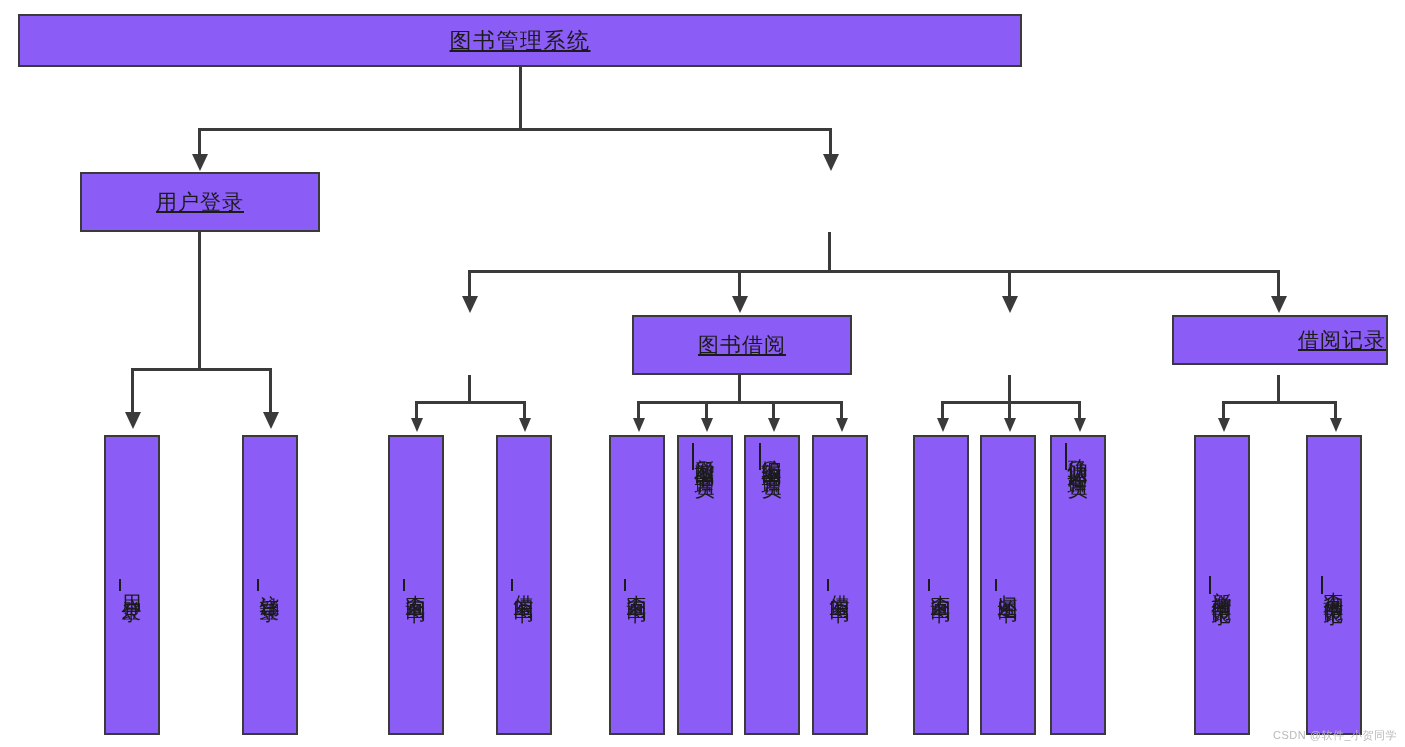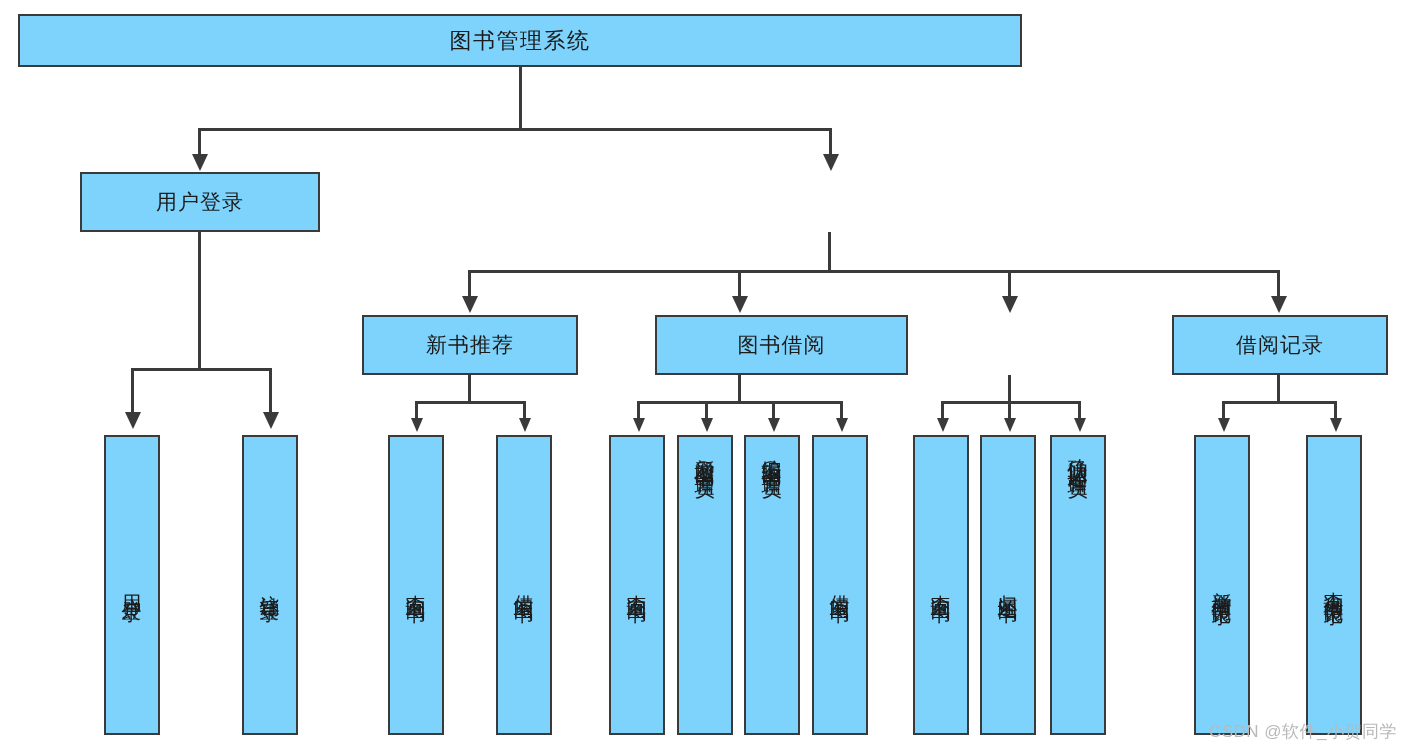--- a/index.html
+++ b/index.html
@@ -15,26 +15,27 @@
     position: relative;
     width: 1405px;
     height: 747px;
     background: #ffffff;
     overflow: hidden;
   }
   
   .node {
     position: absolute;
     box-sizing: border-box;
-    background: #7dd3fc;
+    background: #8b5cf6;
     border: 2px solid #3a3a3a;
     display: flex;
     align-items: center;
     justify-content: center;
     color: #1b1b1b;
+    text-decoration: underline;
   }
   .node .label {
     display: block;
     text-align: center;
     line-height: 1.18;
     white-space: nowrap;
   }
   
   .node.horiz .label {
     font-size: 21px;
@@ -84,21 +85,21 @@
   .arrow.slim {
     border-left-width: 6px;
     border-right-width: 6px;
     border-top-width: 14px;
   }
   
   #watermark {
     position: absolute;
     right: 8px;
     bottom: 4px;
-    font-size: 17px;
+    font-size: 11px;
     color: #b9b9b9;
     letter-spacing: 0.5px;
     white-space: nowrap;
     pointer-events: none;
   }
 </style>
 </head>
 <body>
 
 <div id="canvas">
@@ -133,27 +134,24 @@
   <div class="hline" style="left:468px; top:270px; width:812px;"></div>
   <div class="vline" style="left:468px; top:270px; height:28px;"></div>
   <div class="arrow" style="left:461.5px; top:296px;"></div>
   <div class="vline" style="left:738px; top:270px; height:28px;"></div>
   <div class="arrow" style="left:731.5px; top:296px;"></div>
   <div class="vline" style="left:1008px; top:270px; height:28px;"></div>
   <div class="arrow" style="left:1001.5px; top:296px;"></div>
   <div class="vline" style="left:1277px; top:270px; height:28px;"></div>
   <div class="arrow" style="left:1270.5px; top:296px;"></div>
 
-  <div class="node horiz" style="left:362px; top:315px; width:216px; height:60px;">
-    <span class="label">新书推荐</span>
-  </div>
-  <div class="node horiz" style="left:655px; top:315px; width:253px; height:60px;align-items:center;">
+  <div class="node horiz" style="left:632px; top:315px; width:220px; height:60px;align-items:center;">
     <span class="label">图书借阅</span>
   </div>
-  <div class="node horiz" style="left:1172px; top:315px; width:216px; height:60px;">
+  <div class="node horiz" style="left:1172px; top:315px; width:216px; height:50px;justify-content:flex-end;">
     <span class="label">借阅记录</span>
   </div>
 
   <div class="vline" style="left:468px; top:375px; height:28px;"></div>
   <div class="hline" style="left:415px; top:401px; width:111px;"></div>
   <div class="vline" style="left:415px; top:401px; height:18px;"></div>
   <div class="arrow slim" style="left:410.5px; top:418px;"></div>
   <div class="vline" style="left:523px; top:401px; height:18px;"></div>
   <div class="arrow slim" style="left:518.5px; top:418px;"></div>
 

